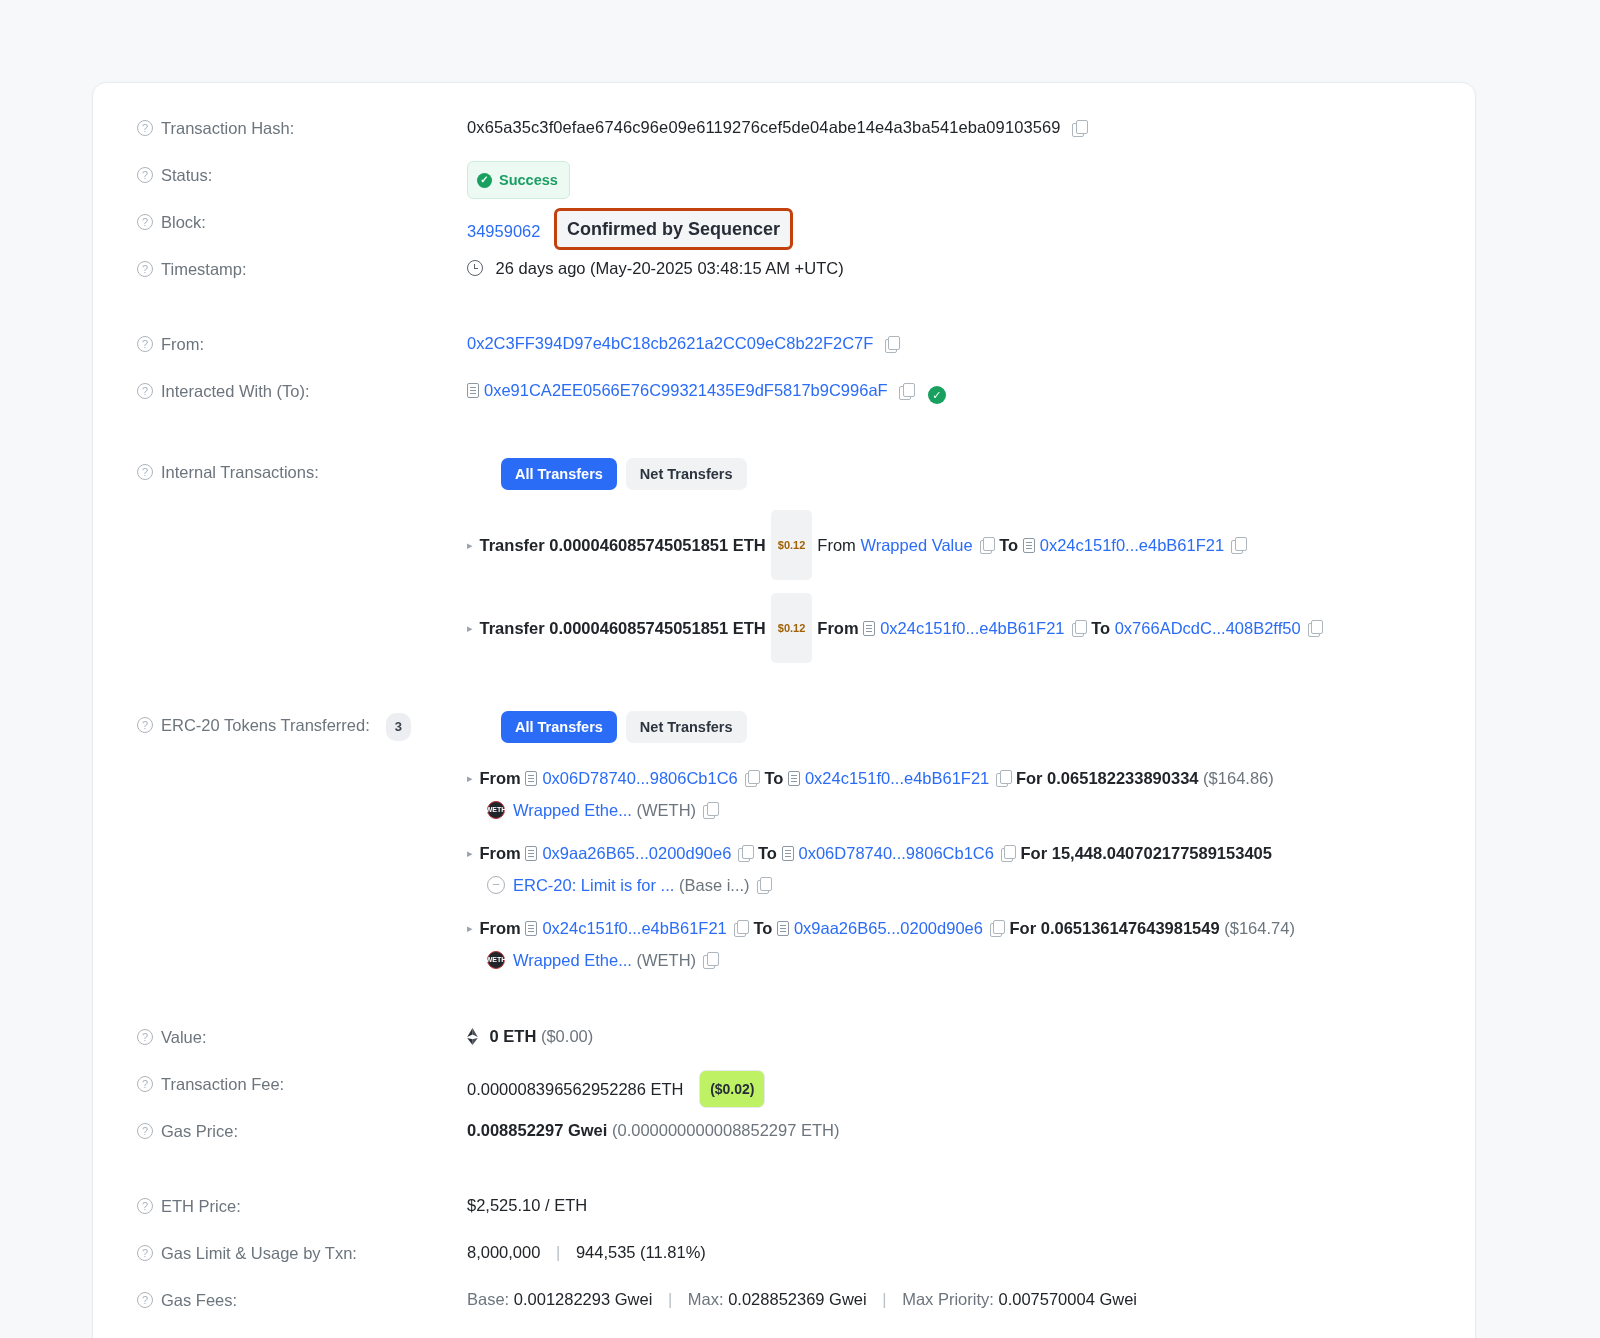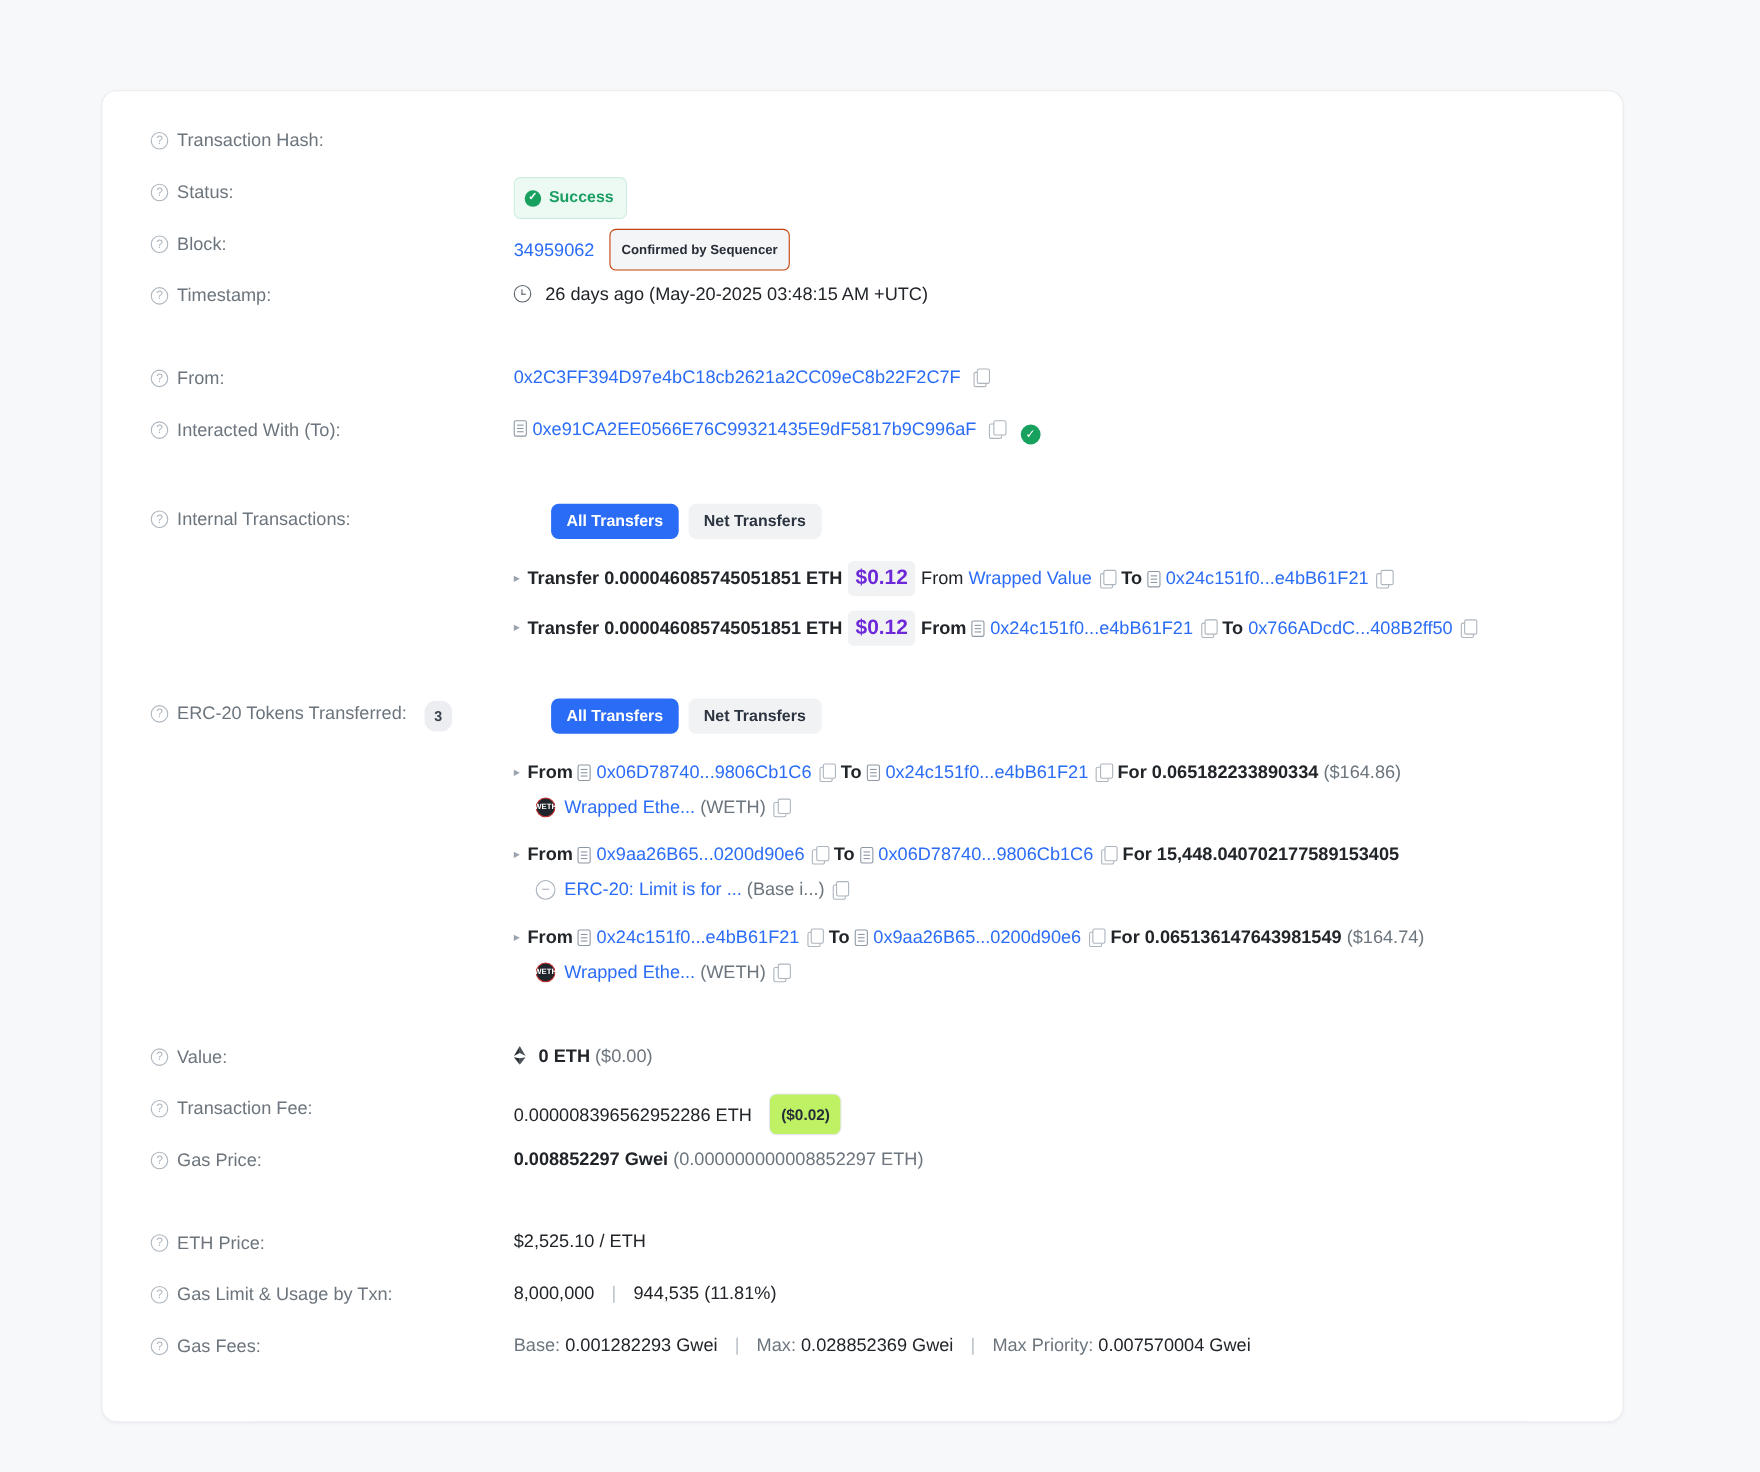--- a/index.html
+++ b/index.html
@@ -144,37 +144,37 @@
     background: #18a05f;
     color: #fff;
     font-size: 11px;
     vertical-align: -3px;
     margin-left: 9px;
   }
 
   .grey-pill {
     display: inline-block;
     background: #f4f5f7;
-    border: 1px solid #c2410c;
+    border: 3px solid #c2410c;
     border-radius: 6px;
     padding: 5px 10px;
-    font-size: 12px;
+    font-size: 18px;
     font-weight: bold;
     color: #262d36;
     margin-left: 9px;
     vertical-align: 2px;
   }
   .usd-chip {
     display: inline-block;
     background: #f1f2f4;
     border-radius: 5px;
-    padding: 1px 7px;
-    font-size: 19px;
-    font-weight: bold;
-    color: #6d28d9;
+    padding: 20px 7px;
+    font-size: 11px;
+    font-weight: bold;
+    color: #a16207;
     margin: 0 5px;
     vertical-align: 1px;
   }
   .fee-chip {
     display: inline-block;
     background: #bef264;
     border: 1px solid #e6e8eb;
     border-radius: 7px;
     padding: 5px 10px;
     font-size: 14px;
@@ -281,20 +281,24 @@
 <body>
 
 <div id="page">
   <div class="card">
 
     <div class="row">
       <div class="label">
         <span class="qmark">?</span>
         <span class="label-text">Transaction Hash:</span>
       </div>
+      <div class="value">
+        <span class="mono-ish">0x65a35c3f0efae6746c96e09e6119276cef5de04abe14e4a3ba541eba09103569</span>
+        <span class="copy-ic"></span>
+      </div>
     </div>
 
     <div class="row">
       <div class="label">
         <span class="qmark">?</span>
         <span class="label-text">Status:</span>
       </div>
       <div class="value">
         <span class="status-pill">
           <span class="check-badge">✓</span>

